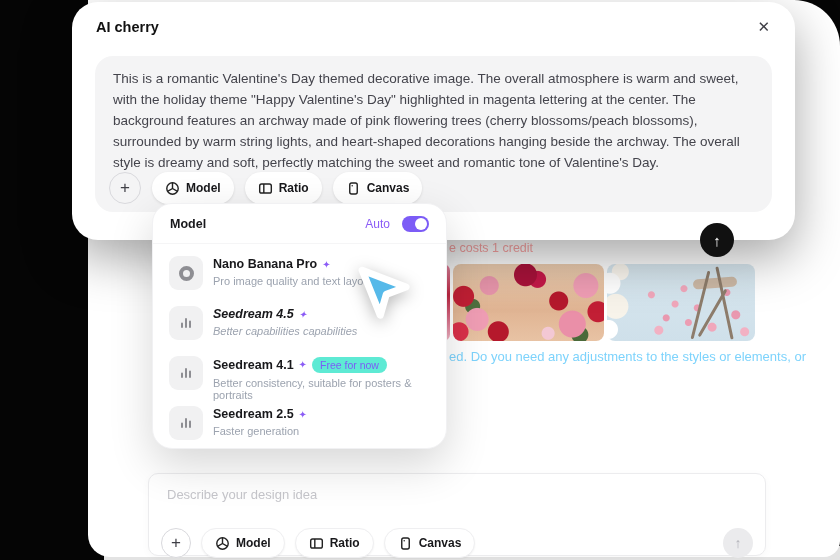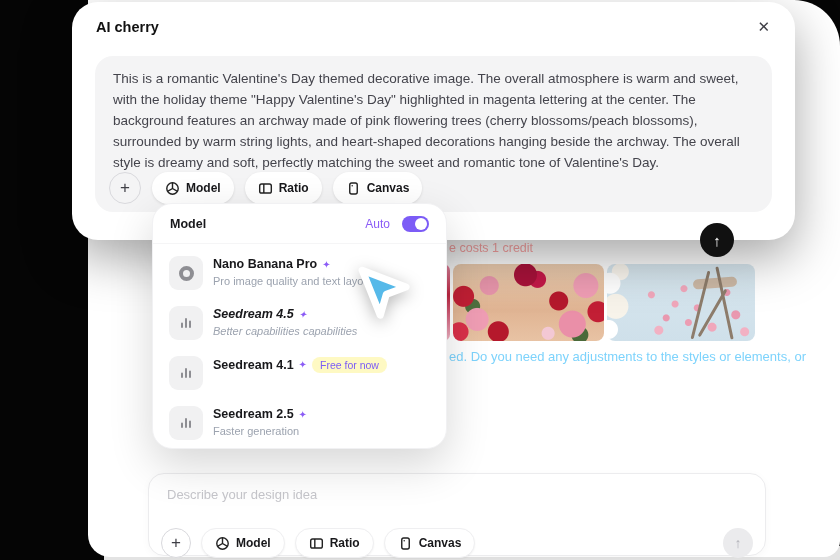--- a/index.html
+++ b/index.html
@@ -55,21 +55,21 @@
       linear-gradient(180deg,#d8e7ef 0%,#cfe0ea 100%); }
   .chair-leg { position:absolute; width:3px; background:#8d7c6b; border-radius:2px; }
   .leg1 { left:92px; top:6px; height:70px; transform:rotate(14deg); }
   .leg2 { left:116px; top:2px; height:74px; transform:rotate(-12deg); }
   .leg3 { left:104px; top:22px; height:54px; transform:rotate(30deg); }
   .chair-seat { position:absolute; left:86px; top:14px; width:44px; height:10px; background:#cbb8a5; border-radius:5px; transform:rotate(-4deg); }
   .question-text { position:absolute; left:449px; top:349px; font-size:13px; color:#7dd3fc; }
 
   
   .composer { position:absolute; left:148px; top:473px; width:618px; height:83px; background:#fff;
-    border:1px solid #ececee; border-radius:16px; box-shadow:0 2px 8px rgba(0,0,0,.03); }
+    border:1px solid #ececee; border-radius:10px; box-shadow:0 2px 8px rgba(0,0,0,.03); }
   .composer .placeholder { position:absolute; left:18px; top:13px; font-size:13px; color:#c6c6cb; }
   .composer-toolbar { position:absolute; left:12px; right:12px; top:54px; height:30px; display:flex; align-items:center; gap:10px; }
 
   
   .pill { display:inline-flex; align-items:center; gap:6px; height:32px; padding:0 13px; border-radius:17px;
     background:#fff; box-shadow:0 1px 3px rgba(0,0,0,.10); font-size:12px; font-weight:700; color:#18181b; cursor:pointer; }
   .pill svg { display:block; }
   .pill-sm { height:30px; box-shadow:0 1px 2px rgba(0,0,0,.05); border:1px solid #efeff1; }
   .circle-btn { display:flex; align-items:center; justify-content:center; border-radius:50%; cursor:pointer; }
   .plus-btn { width:32px; height:32px; border:1px solid #d9d9dd; color:#3f3f46; font-size:17px; font-weight:400; background:transparent; }
@@ -95,21 +95,21 @@
   .auto-label { margin-left:auto; font-size:12px; color:#8b5cf6; margin-right:12px; }
   .switch { width:27px; height:16px; border-radius:9px; background:#7c5cf6; position:relative; cursor:pointer; }
   .switch .knob { position:absolute; right:2px; top:2px; width:12px; height:12px; border-radius:50%; background:#fff; }
   .model-option { position:absolute; left:0; right:0; height:50px; display:flex; align-items:flex-start; padding:8px 16px 0; gap:10px; cursor:pointer; }
   .opt-icon { width:34px; height:34px; border-radius:9px; background:#f1f1f2; display:flex; align-items:center; justify-content:center; flex:0 0 auto; }
   .donut { width:15px; height:15px; border:4.5px solid #8e8e93; border-radius:50%; }
   .opt-text { padding-top:1px; }
   .opt-title-row { display:flex; align-items:center; gap:5px; }
   .opt-title { font-size:12.5px; font-weight:700; color:#18181b; }
   .opt-badge { font-size:10px; color:#8b5cf6; }
-  .free-tag { font-size:10.5px; color:#7c5cf6; background:#fef9c3; border-radius:9px; padding:2.5px 8px; line-height:1; }
+  .free-tag { font-size:10.5px; color:#7c5cf6; background:#5eead4; border-radius:9px; padding:2.5px 8px; line-height:1; }
   .opt-desc { margin-top:4px; font-size:11px; color:#9ca3af; }
 
   
   .cursor { position:absolute; left:350px; top:256px; width:66px; height:74px; filter:drop-shadow(0 4px 8px rgba(0,0,0,.28)); pointer-events:none; }
 </style>
 </head>
 <body>
 
 <div class="stage">
 
@@ -254,20 +254,21 @@
         <svg width="16" height="16" viewBox="0 0 16 16" stroke="#8e8e93" stroke-width="2" stroke-linecap="round">
           <path d="M4 8.5 L4 12 M8 4 L8 12 M12 6.5 L12 12"></path>
         </svg>
       </div>
       <div class="opt-text">
         <div class="opt-title-row">
           <span class="opt-title">Seedream 4.1</span>
           <span class="opt-badge">✦</span>
           <span class="free-tag">Free for now</span>
         </div>
+        <div class="opt-desc">Better consistency, suitable for posters &amp; portraits</div>
       </div>
     </div>
 
     <div class="model-option" style="top:194px;">
       <div class="opt-icon">
         <svg width="16" height="16" viewBox="0 0 16 16" stroke="#8e8e93" stroke-width="2" stroke-linecap="round">
           <path d="M4 8.5 L4 12 M8 4 L8 12 M12 6.5 L12 12"></path>
         </svg>
       </div>
       <div class="opt-text">

